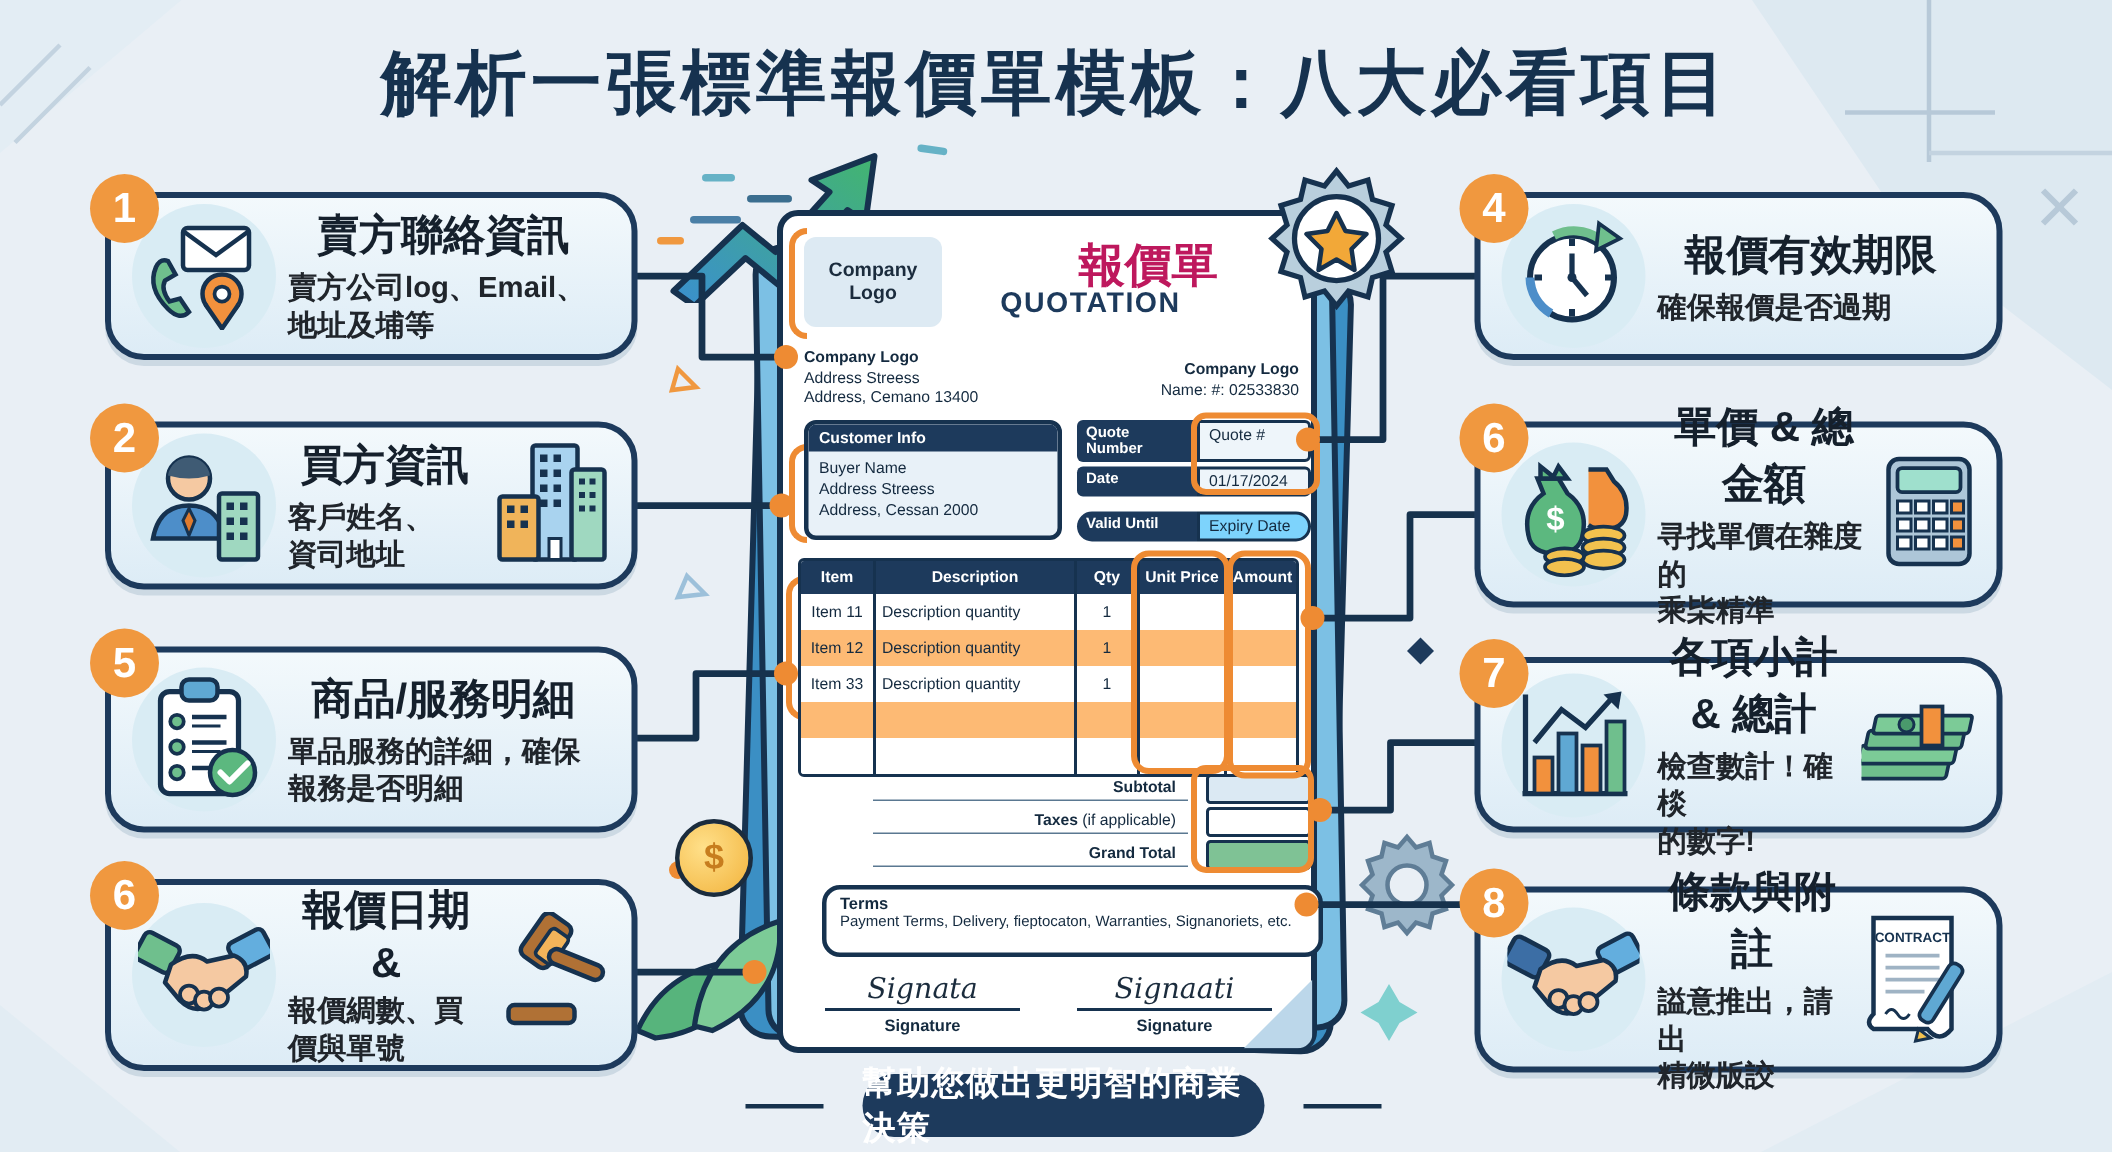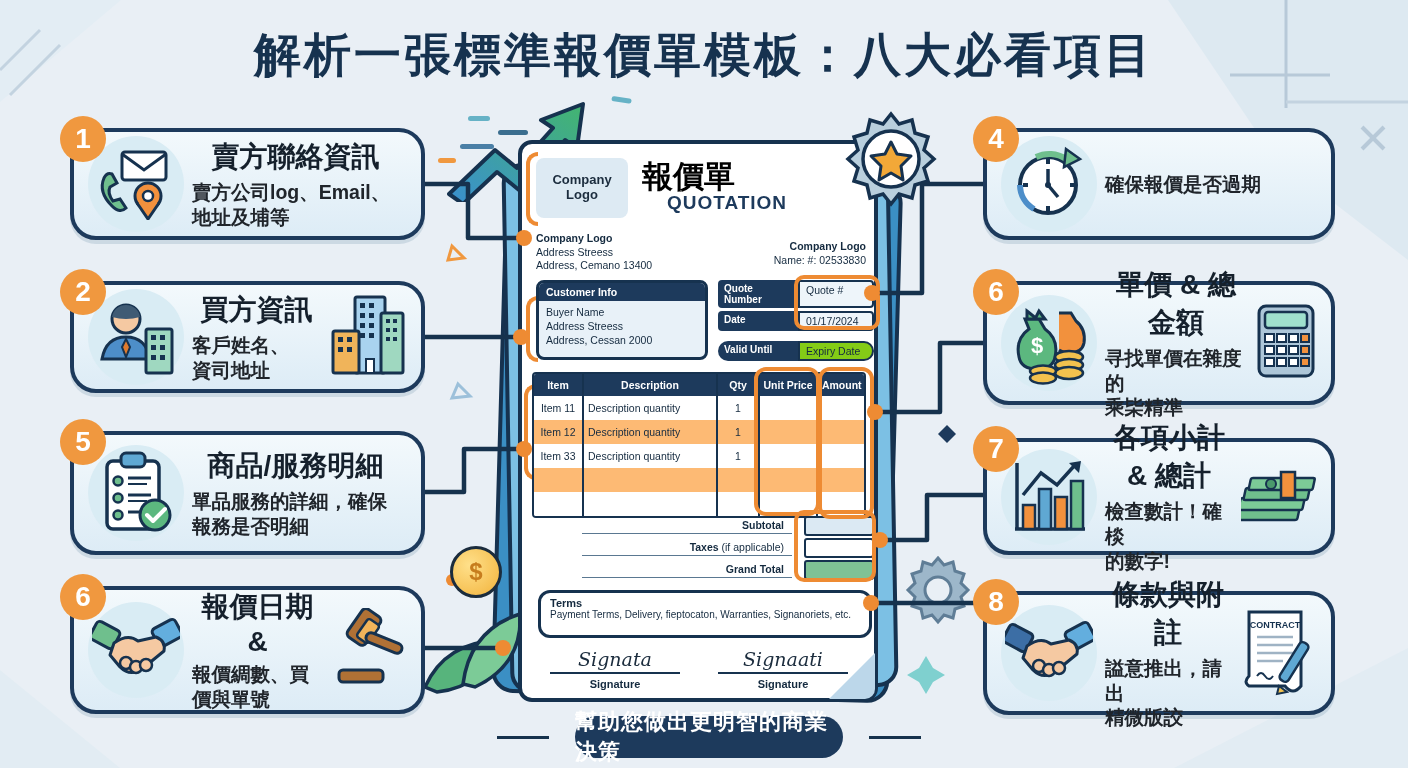--- a/index.html
+++ b/index.html
@@ -48,43 +48,43 @@
   .fold { position:absolute; right:-1px; bottom:-1px; width:0; height:0;
           border-bottom:46px solid #bcd7ea; border-left:46px solid transparent; border-bottom-right-radius:10px;}
 
   .logo-box { position:absolute; left:14px; top:14px; width:92px; height:60px; background:#ddeaf3;
               border-radius:8px; display:flex; align-items:center; justify-content:center; text-align:center;
               font-size:13px; font-weight:800; color:#1b2c3d; line-height:1.15; padding:4px; }
   .bracket { position:absolute; border:4px solid #ee8b33; border-right:none; border-radius:12px 0 0 12px; width:12px; }
   .bk-logo { left:4px; top:8px; height:74px; }
   .bk-cust { left:4px; top:152px; height:66px; }
   .bk-table { left:2px; top:240px; height:96px; }
-  .doc-title-zh { position:absolute; left:120px; top:12px; width:170px; text-align:left;
-                  font-size:31px; font-weight:900; color:#000000; }
+  .doc-title-zh { position:absolute; left:120px; top:12px; width:170px; text-align:right;
+                  font-size:31px; font-weight:900; color:#be185d; }
   .doc-title-en { position:absolute; left:120px; top:48px; width:170px; text-align:center;
                   font-size:19px; font-weight:800; letter-spacing:1px; color:#1d3a5c; }
   .company-block { position:absolute; left:14px; top:88px; font-size:10.5px; line-height:1.3; color:#142a3f; }
   .company-block .b1 { font-weight:800; }
   .right-block { position:absolute; right:8px; top:96px; text-align:right; font-size:10.5px; line-height:1.3; color:#142a3f;}
   .right-block .b1 { font-weight:800; }
 
   .cust-box { position:absolute; left:14px; top:136px; width:172px; height:80px;
               border:3px solid #16324f; border-radius:8px; background:#e8f1f8; overflow:hidden; }
   .cust-head { background:#1d3a5c; color:#fff; font-size:10.5px; font-weight:800; padding:3px 7px; }
   .cust-body { font-size:10.5px; padding:4px 7px; line-height:1.35; color:#142a3f; }
 
   .fields { position:absolute; left:196px; top:136px; width:158px; }
   .frow { display:flex; margin-bottom:3px; }
   .flabel { width:80px; background:#1d3a5c; color:#fff; font-size:10px; font-weight:800;
             padding:3px 6px; border-radius:4px 0 0 4px; }
   .fvalue { width:76px; background:#eef5fa; border:2px solid #16324f; font-size:10.5px; font-weight:400;
             padding:2px 6px; border-radius:0 4px 4px 0; color:#142a3f; }
   .frow3 { margin-top:10px; }
   .frow3 .flabel { border-radius:10px 0 0 10px; }
-  .frow3 .fvalue { border-radius:0 10px 10px 0; background:#84cc16; }
+  .frow3 .fvalue { border-radius:0 10px 10px 0; background:#7dd3fc; }
   .hl-fields { position:absolute; left:272px; top:131px; width:86px; height:55px;
                border:4px solid #ee8b33; border-radius:10px; }
 
   .q-table { position:absolute; left:10px; top:228px; width:334px; border:2.5px solid #16324f;
              border-radius:4px; display:grid; grid-template-columns:48px 134px 42px 58px 49.5px; overflow:hidden; }
   .q-table .th { background:#1d3a5c; color:#fff; font-size:10.5px; font-weight:800; text-align:center;
                  padding:5px 2px; }
   .q-table .td { font-size:10.5px; font-weight:400; color:#142a3f; padding:6px 4px; height:24px; }
   .q-table .cl { border-left:2px solid #16324f; }
   .q-table .even { background:#ffffff; } .q-table .odd { background:#fdba74; }
@@ -96,21 +96,21 @@
   .totals { position:absolute; left:60px; top:372px; width:292px; }
   .trow { display:flex; align-items:center; margin-bottom:2px;gap:12px; }
   .tlabel { flex:1; text-align:right; font-size:10.5px; font-weight:800; color:#142a3f;
             padding-right:8px; border-bottom:1.5px solid #5a7891; padding-bottom:2px;}
   .tnote { font-weight:400; }
   .tcell { width:70px; height:20px; border:2px solid #16324f; border-radius:3px; }
   .tc0 { background:#dbe9f3; } .tc1 { background:#ffffff; } .tc2 { background:#7fc295; }
   .hl-tot { position:absolute; left:272px; top:366px; width:82px; height:72px;
             border:4px solid #ee8b33; border-radius:10px; z-index:6;}
 
-  .terms-box { position:absolute; left:16px; top:446px; width:334px; height:48px;
+  .terms-box { position:absolute; left:26px; top:446px; width:334px; height:48px;
                border:3px solid #16324f; border-radius:12px; padding:4px 9px; background:#fff; }
   .terms-h { font-size:11px; font-weight:800; color:#142a3f; }
   .terms-t { font-size:10px; color:#142a3f; line-height:1.25; }
 
   .sig { position:absolute; top:504px; width:130px; text-align:center; }
   .sig1 { left:28px; } .sig2 { left:196px; }
   .sig-script { font-family:"DejaVu Serif", serif; font-style:italic; font-size:19px; color:#1b2c3d;
                 border-bottom:2px solid #16324f; padding-bottom:2px; }
   .sig-label { font-size:11px; font-weight:800; margin-top:4px; color:#142a3f; }
 
@@ -476,20 +476,21 @@
         <circle cx="38" cy="40" r="3" fill="#16324f"></circle>
         <g fill="#16324f">
             <rect x="36" y="14" width="4" height="5"></rect>
             <rect x="36" y="61" width="4" height="5"></rect>
             <rect x="13" y="38" width="5" height="4"></rect>
             <rect x="60" y="38" width="5" height="4"></rect>
           </g>
       </svg>
     </div>
     <div class="c-text">
+      <div class="c-title">報價有效期限</div>
       <div class="c-desc">確保報價是否過期</div>
     </div>
   </div>
 
   <div class="callout" style="left:983px;top:281px;width:352px;height:124px;">
     <div class="badge">6</div>
     <div class="icon-wrap">
       <svg width="84" height="84" viewBox="0 0 84 84">
         <path d="M18 18 l14 0 6 10 q14 10 10 28 q-2 12 -18 12 q-16 0 -18 -12 q-4 -18 10 -28 z" fill="#5cb87f" stroke="#16324f" stroke-width="3"></path>
         <path d="M20 10 l10 8 -10 0 z M32 10 l-4 8 10 0 z" fill="#5cb87f" stroke="#16324f" stroke-width="3"></path>

